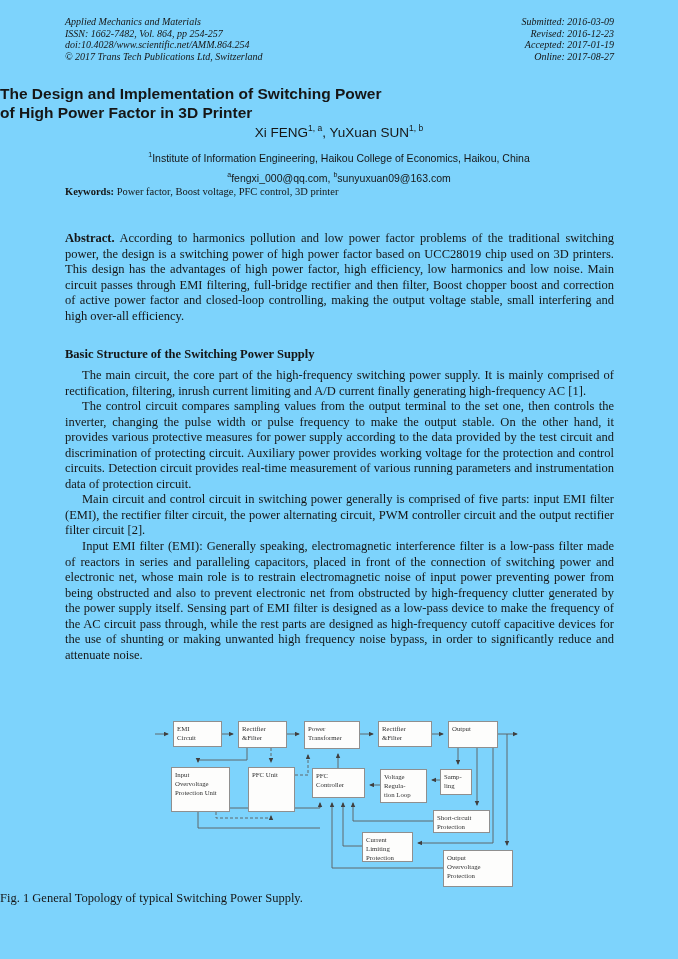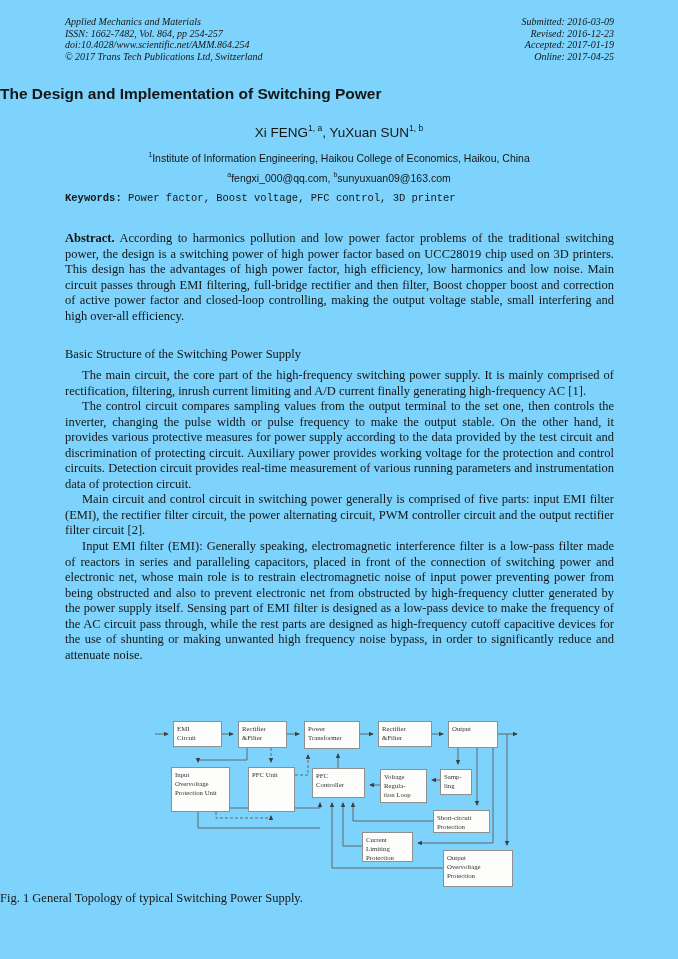--- a/index.html
+++ b/index.html
@@ -20,29 +20,29 @@
   .title{position:absolute;top:84px;left:0;right:0;text-align:left;
          font-family:"Liberation Sans", sans-serif;font-weight:bold;font-size:15.5px;line-height:19px;}
   .authors{position:absolute;top:123px;left:0;right:0;text-align:center;
            font-family:"Liberation Sans", sans-serif;font-size:13.5px;}
   .authors sup{font-size:8.5px;}
   .affil{position:absolute;top:151px;left:0;right:0;text-align:center;
          font-family:"Liberation Sans", sans-serif;font-size:10.5px;}
   .affil sup,.emails sup{font-size:7px;}
   .emails{position:absolute;top:171px;left:0;right:0;text-align:center;
           font-family:"Liberation Sans", sans-serif;font-size:10.5px;}
-  .keywords{position:absolute;top:192px;left:65px;right:64px;
-            font-family:Liberation Mono, monospace;font-size:10.5px;}
+  .keywords{position:absolute;top:186px;left:65px;right:64px;
+            font-family:Liberation Serif, serif;font-size:10.5px;}
   .keywords b{font-weight:bold;}
   
   .abstract{position:absolute;top:231px;left:65px;right:64px;
             font-size:12.5px;line-height:15.5px;text-align:justify;}
   .abstract b{font-weight:bold;}
   .sect{position:absolute;top:347px;left:65px;right:64px;
-        font-size:12.5px;font-weight:normal;}
+        font-size:12.5px;font-weight:bold;}
   .bodytxt{position:absolute;top:368px;left:65px;right:64px;
            font-size:12.5px;line-height:15.55px;text-align:justify;}
   .bodytxt p{margin:0;text-indent:17px;}
   
   .fig{position:absolute;left:155px;top:713px;width:370px;height:180px;}
   .fig svg{position:absolute;left:0;top:0;}
   .dbox{position:absolute;box-sizing:border-box;border:1px solid #8f8f8f;background:#fdfdfc;
         font-family:"Liberation Serif", serif;font-size:6.8px;line-height:9px;color:#333;
         padding:2px 0 0 3px;white-space:pre-line;}
   .caption{position:absolute;top:891px;left:0;right:0;text-align:left;
@@ -57,26 +57,27 @@
     <div class="left">
       <div>Applied Mechanics and Materials</div>
       <div>ISSN: 1662-7482, Vol. 864, pp 254-257</div>
       <div>doi:10.4028/www.scientific.net/AMM.864.254</div>
       <div>© 2017 Trans Tech Publications Ltd, Switzerland</div>
     </div>
     <div class="right">
       <div>Submitted: 2016-03-09</div>
       <div>Revised: 2016-12-23</div>
       <div>Accepted: 2017-01-19</div>
-      <div>Online: 2017-04-25</div>
+      <div>Online: 2017-08-27</div>
     </div>
   </div>
 
   <div class="title">
     <div>The Design and Implementation of Switching Power</div>
+    <div>of High Power Factor in 3D Printer</div>
   </div>
 
   <div class="authors"><span>Xi FENG</span><sup>1, a</sup><span>, </span><span>YuXuan SUN</span><sup>1, b</sup></div>
 
   <div class="affil"><sup>1</sup><span>Institute of Information Engineering, Haikou College of Economics, Haikou, China</span></div>
 
   <div class="emails"><sup>a</sup><span>fengxi_000@qq.com</span><span>, </span><sup>b</sup><span>sunyuxuan09@163.com</span></div>
 
   <div class="keywords"><b>Keywords:</b><span> Power factor, Boost voltage, PFC control, 3D printer</span></div>
 

